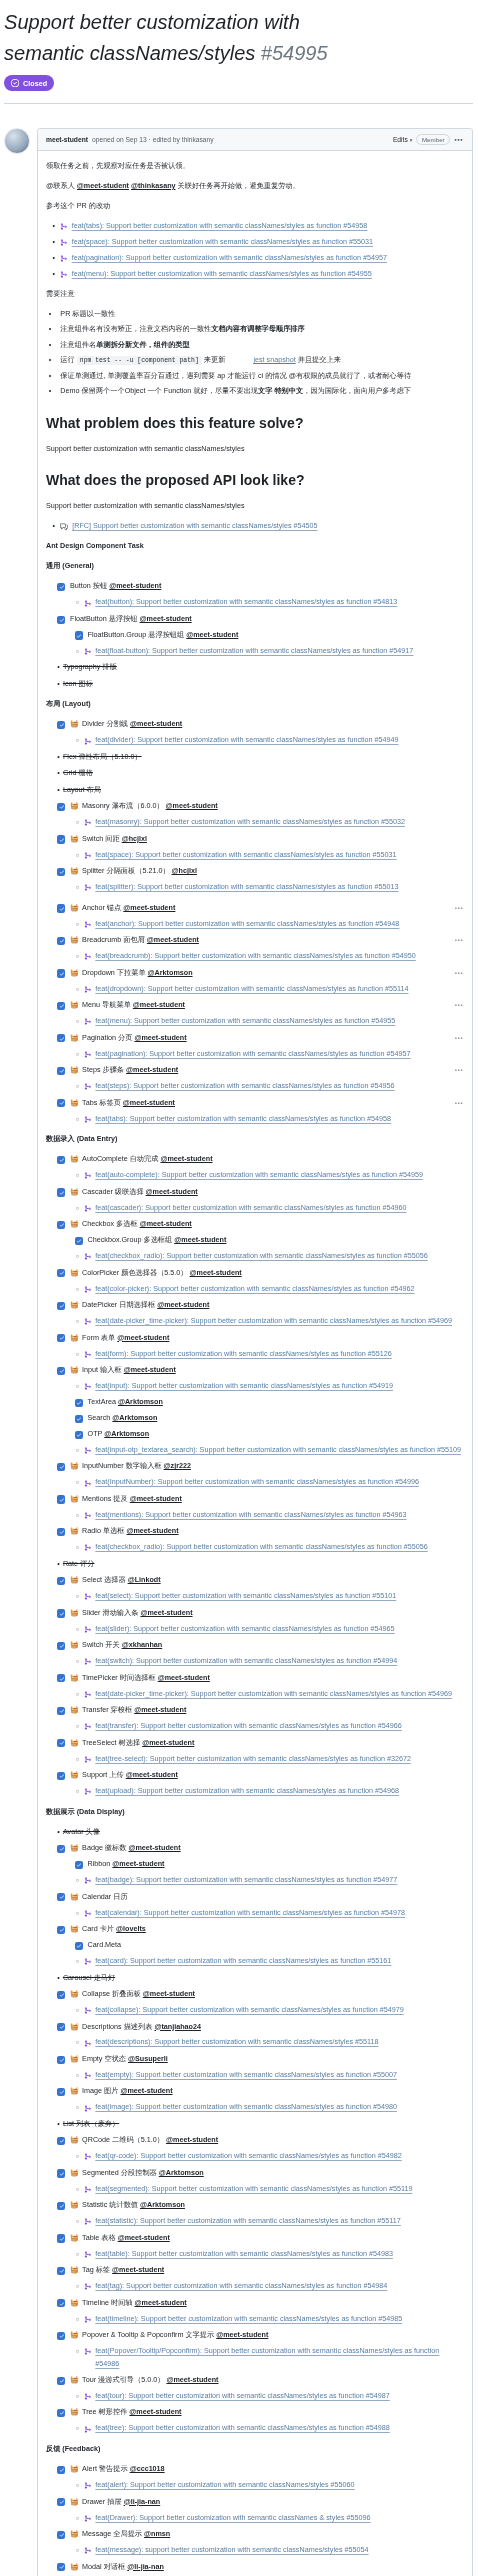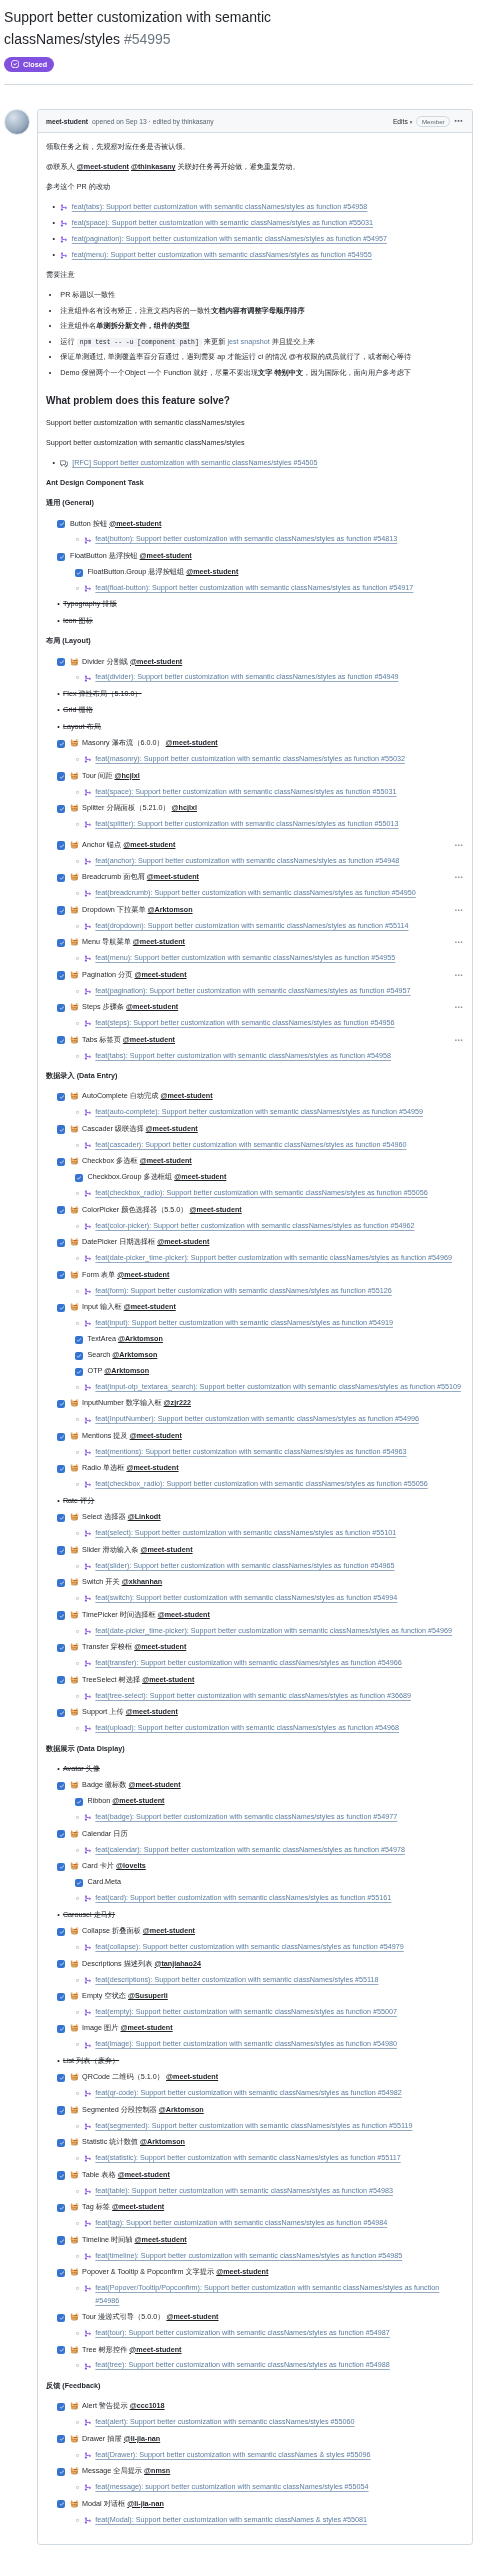--- a/index.html
+++ b/index.html
@@ -1,42 +1,42 @@
 <!DOCTYPE html>
 <html style="font-size:8.2px"><head>
 <meta charset="utf-8">
 <style>
   html,body{margin:0;padding:0;background:#fff;}
   body{font-family:"Liberation Sans","DejaVu Sans",sans-serif;color:#1f2328;}
   .page{width:478px;margin:0 auto;padding:5.2px 5.2px 0 4.1px;box-sizing:border-box;}
-  .title{font-size:14px;font-weight:400;line-height:1.55;margin:2.1px 0 6.2px;max-width:340px;color:#1f2328;}
+  .title{font-size:20px;font-weight:400;line-height:1.55;margin:2.1px 0 6.2px;max-width:340px;color:#1f2328;font-style:italic;}
   .issue-num{color:#6e7781;}
   .badge-row{margin:5.2px 0 0;}
   .closed-badge{display:inline-flex;gap:3.6px;background:#8250df;color:#fff;
     font-weight:600;font-size:7.2px;border-radius:515px;padding:3.1px 7.2px;}
   .top-divider{border:none;border-top:0.5px solid #d1d9e0;margin:12.4px 0 0;}
   .thread{display:flex;gap:6.7px;margin-top:24px;align-items:flex-start;}
   .avatar{width:24px;height:24px;border-radius:50%;flex:none;
     background:radial-gradient(circle at 35% 30%,#d9e2ec,#93a7bb 62%,#4e5d70);border:0.5px solid #e3e8ee;}
   .comment-card{flex:1;border:0.5px solid #d1d9e0;border-radius:3.1px;position:relative;min-width:0;}
   .comment-header{display:flex;align-items:center;gap:4.1px;background:#f6f8fa;border-bottom:0.5px solid #d1d9e0;
     padding:5.2px 8.2px;border-radius:3.1px 3.1px 0 0;font-size:6.7px;}
   .author{font-weight:600;color:#1f2328;text-decoration:none;}
   .meta{color:#59636e;}
   .spacer{flex:1;}
   .edits{color:#25292e;white-space:nowrap;cursor:pointer;}
   .caret{color:#59636e;font-size:5.2px;}
   .member-pill{border:0.5px solid #d1d9e0;border-radius:515px;padding:1px 4.6px;font-size:6.2px;color:#59636e;background:#f6f8fa;}
   .kebab{color:#59636e;font-size:8.8px;font-weight:700;letter-spacing:0.5px;cursor:pointer;}
   .comment-body{padding:8.2px 8.2px 10.3px;font-size:7.2px;line-height:1.72;}
   .comment-body p{margin:0 0 7.7px;}
-  .comment-body h3{font-size:10px;font-weight:600;margin:13.4px 0 7.7px;}
+  .comment-body h3{font-size:14px;font-weight:600;margin:13.4px 0 7.7px;}
   .bold{font-weight:700;}
   .mention{color:#1f2328;font-weight:600;text-decoration:underline;text-underline-offset:1px;cursor:pointer;}
-  .link{color:#5b7da1;cursor:pointer;}
+  .link{color:#5b7da1;text-decoration:underline;cursor:pointer;margin-left:26px;}
   .pr-link{color:#5b7da1;text-decoration:underline;text-decoration-color:rgba(91,125,161,.65);
     text-underline-offset:1.5px;cursor:pointer;word-break:break-word;}
   code{font-family:"Liberation Mono","DejaVu Sans Mono",monospace;font-size:6.4px;background:#f0f2f5;
     border-radius:2.6px;padding:1px 3.1px;}
   .plain-list{list-style:none;margin:0 0 7.7px;padding-left:5.2px;}
   .plain-list li{margin:3.6px 0;}
   .pr-row{display:flex;align-items:flex-start;gap:4.1px;}
   .pr-row svg{flex:none;margin-top:3.1px;}
   .bullet{color:#1f2328;flex:none;width:5.2px;text-align:center;}
   .circle-bullet{color:#57606a;flex:none;font-size:5.7px;line-height:12.4px;width:5.2px;text-align:center;}
@@ -128,20 +128,21 @@
             <li>注意组件名有没有矫正，注意文档内容的一致性<strong>文档内容有调整字母顺序排序</strong></li>
             <li>注意组件名<strong>单测拆分新文件，组件的类型</strong></li>
             <li>运行 <code>npm test -- -u [component path]</code> 来更新 <a class="link">jest snapshot</a> 并且提交上来</li>
             <li>保证单测通过, 单测覆盖率百分百通过，遇到需要 ap 才能运行 ci 的情况 @有权限的成员就行了，或者耐心等待</li>
             <li>Demo 保留两个一个Object 一个 Function 就好，尽量不要出现<strong>文字 特别中文</strong>，因为国际化，面向用户多考虑下</li>
           </ul>
 
         <h3>What problem does this feature solve?</h3>
         <p>Support better customization with semantic classNames/styles</p>
 
+        <h3>What does the proposed API look like?</h3>
         <p>Support better customization with semantic classNames/styles</p>
 
         <ul class="plain-list">
           <li class="pr-row">
             <span class="bullet">•</span>
             <svg viewBox="0 0 16 16" width="7.7" height="7.7">
                 <path fill="#59636e" d="M1.75 1h8.5c.966 0 1.75.784 1.75 1.75v5.5A1.75 1.75 0 0 1 10.25 10H7.061l-2.574 2.573A1.458 1.458 0 0 1 2 11.543V10h-.25A1.75 1.75 0 0 1 0 8.25v-5.5C0 1.784.784 1 1.75 1ZM1.5 2.75v5.5c0 .138.112.25.25.25h1a.75.75 0 0 1 .75.75v2.19l2.72-2.72a.749.749 0 0 1 .53-.22h3.5a.25.25 0 0 0 .25-.25v-5.5a.25.25 0 0 0-.25-.25h-8.5a.25.25 0 0 0-.25.25Zm13 2a.25.25 0 0 0-.25-.25h-.5a.75.75 0 0 1 0-1.5h.5c.966 0 1.75.784 1.75 1.75v5.5A1.75 1.75 0 0 1 14.25 12H14v1.543a1.458 1.458 0 0 1-2.487 1.03L9.22 12.28a.749.749 0 0 1 .326-1.275.749.749 0 0 1 .734.215l2.22 2.22v-2.19a.75.75 0 0 1 .75-.75h1a.25.25 0 0 0 .25-.25Z"></path>
               </svg>
             <a class="pr-link">[RFC] Support better customization with semantic classNames/styles #54505</a>
           </li>
@@ -214,21 +215,21 @@
                     <svg viewBox="0 0 16 16" width="7.2" height="7.2">
                       <path fill="#8250df" d="M5.45 5.154A4.25 4.25 0 0 0 9.25 7.5h1.378a2.251 2.251 0 1 1 0 1.5H9.25A5.734 5.734 0 0 1 5 7.123v3.505a2.25 2.25 0 1 1-1.5 0V5.372a2.25 2.25 0 1 1 1.95-.218ZM4.25 13.5a.75.75 0 1 0 0 1.5.75.75 0 0 0 0-1.5Zm8.5-4.5a.75.75 0 1 0 0-1.5.75.75 0 0 0 0 1.5ZM5 3.25a.75.75 0 1 0 0 .005V3.25Z"></path>
                     </svg>
                     <a class="pr-link">feat(masonry): Support better customization with semantic classNames/styles as function #55032</a>
                   </li>
                 </ul></li>
               <li class="task-row"><span class="cb">
                   <svg viewBox="0 0 16 16" width="5.7" height="5.7">
                     <path fill="#fff" d="M13.78 4.22a.75.75 0 0 1 0 1.06l-7.25 7.25a.75.75 0 0 1-1.06 0L2.22 9.28a.75.75 0 1 1 1.06-1.06L6 10.94l6.72-6.72a.75.75 0 0 1 1.06 0Z"></path>
                   </svg>
-                </span><span class="emoji">🧺</span><span>Tour 间距 </span><a class="mention">@hcjlxl</a><ul class="sub-list">
+                </span><span class="emoji">🧺</span><span>Switch 间距 </span><a class="mention">@hcjlxl</a><ul class="sub-list">
                   <li class="pr-row">
                     <span class="circle-bullet">○</span>
                     <svg viewBox="0 0 16 16" width="7.2" height="7.2">
                       <path fill="#8250df" d="M5.45 5.154A4.25 4.25 0 0 0 9.25 7.5h1.378a2.251 2.251 0 1 1 0 1.5H9.25A5.734 5.734 0 0 1 5 7.123v3.505a2.25 2.25 0 1 1-1.5 0V5.372a2.25 2.25 0 1 1 1.95-.218ZM4.25 13.5a.75.75 0 1 0 0 1.5.75.75 0 0 0 0-1.5Zm8.5-4.5a.75.75 0 1 0 0-1.5.75.75 0 0 0 0 1.5ZM5 3.25a.75.75 0 1 0 0 .005V3.25Z"></path>
                     </svg>
                     <a class="pr-link">feat(space): Support better customization with semantic classNames/styles as function #55031</a>
                   </li>
                 </ul></li>
               <li class="task-row"><span class="cb">
                   <svg viewBox="0 0 16 16" width="5.7" height="5.7">
@@ -565,21 +566,21 @@
               <li class="task-row"><span class="cb">
                   <svg viewBox="0 0 16 16" width="5.7" height="5.7">
                     <path fill="#fff" d="M13.78 4.22a.75.75 0 0 1 0 1.06l-7.25 7.25a.75.75 0 0 1-1.06 0L2.22 9.28a.75.75 0 1 1 1.06-1.06L6 10.94l6.72-6.72a.75.75 0 0 1 1.06 0Z"></path>
                   </svg>
                 </span><span class="emoji">🧺</span><span>TreeSelect 树选择 </span><a class="mention">@meet-student</a><ul class="sub-list">
                   <li class="pr-row">
                     <span class="circle-bullet">○</span>
                     <svg viewBox="0 0 16 16" width="7.2" height="7.2">
                       <path fill="#8250df" d="M5.45 5.154A4.25 4.25 0 0 0 9.25 7.5h1.378a2.251 2.251 0 1 1 0 1.5H9.25A5.734 5.734 0 0 1 5 7.123v3.505a2.25 2.25 0 1 1-1.5 0V5.372a2.25 2.25 0 1 1 1.95-.218ZM4.25 13.5a.75.75 0 1 0 0 1.5.75.75 0 0 0 0-1.5Zm8.5-4.5a.75.75 0 1 0 0-1.5.75.75 0 0 0 0 1.5ZM5 3.25a.75.75 0 1 0 0 .005V3.25Z"></path>
                     </svg>
-                    <a class="pr-link">feat(tree-select): Support better customization with semantic classNames/styles as function #36689</a>
+                    <a class="pr-link">feat(tree-select): Support better customization with semantic classNames/styles as function #32672</a>
                   </li>
                 </ul></li>
               <li class="task-row"><span class="cb">
                   <svg viewBox="0 0 16 16" width="5.7" height="5.7">
                     <path fill="#fff" d="M13.78 4.22a.75.75 0 0 1 0 1.06l-7.25 7.25a.75.75 0 0 1-1.06 0L2.22 9.28a.75.75 0 1 1 1.06-1.06L6 10.94l6.72-6.72a.75.75 0 0 1 1.06 0Z"></path>
                   </svg>
                 </span><span class="emoji">🧺</span><span>Support 上传 </span><a class="mention">@meet-student</a><ul class="sub-list">
                   <li class="pr-row">
                     <span class="circle-bullet">○</span>
                     <svg viewBox="0 0 16 16" width="7.2" height="7.2">

